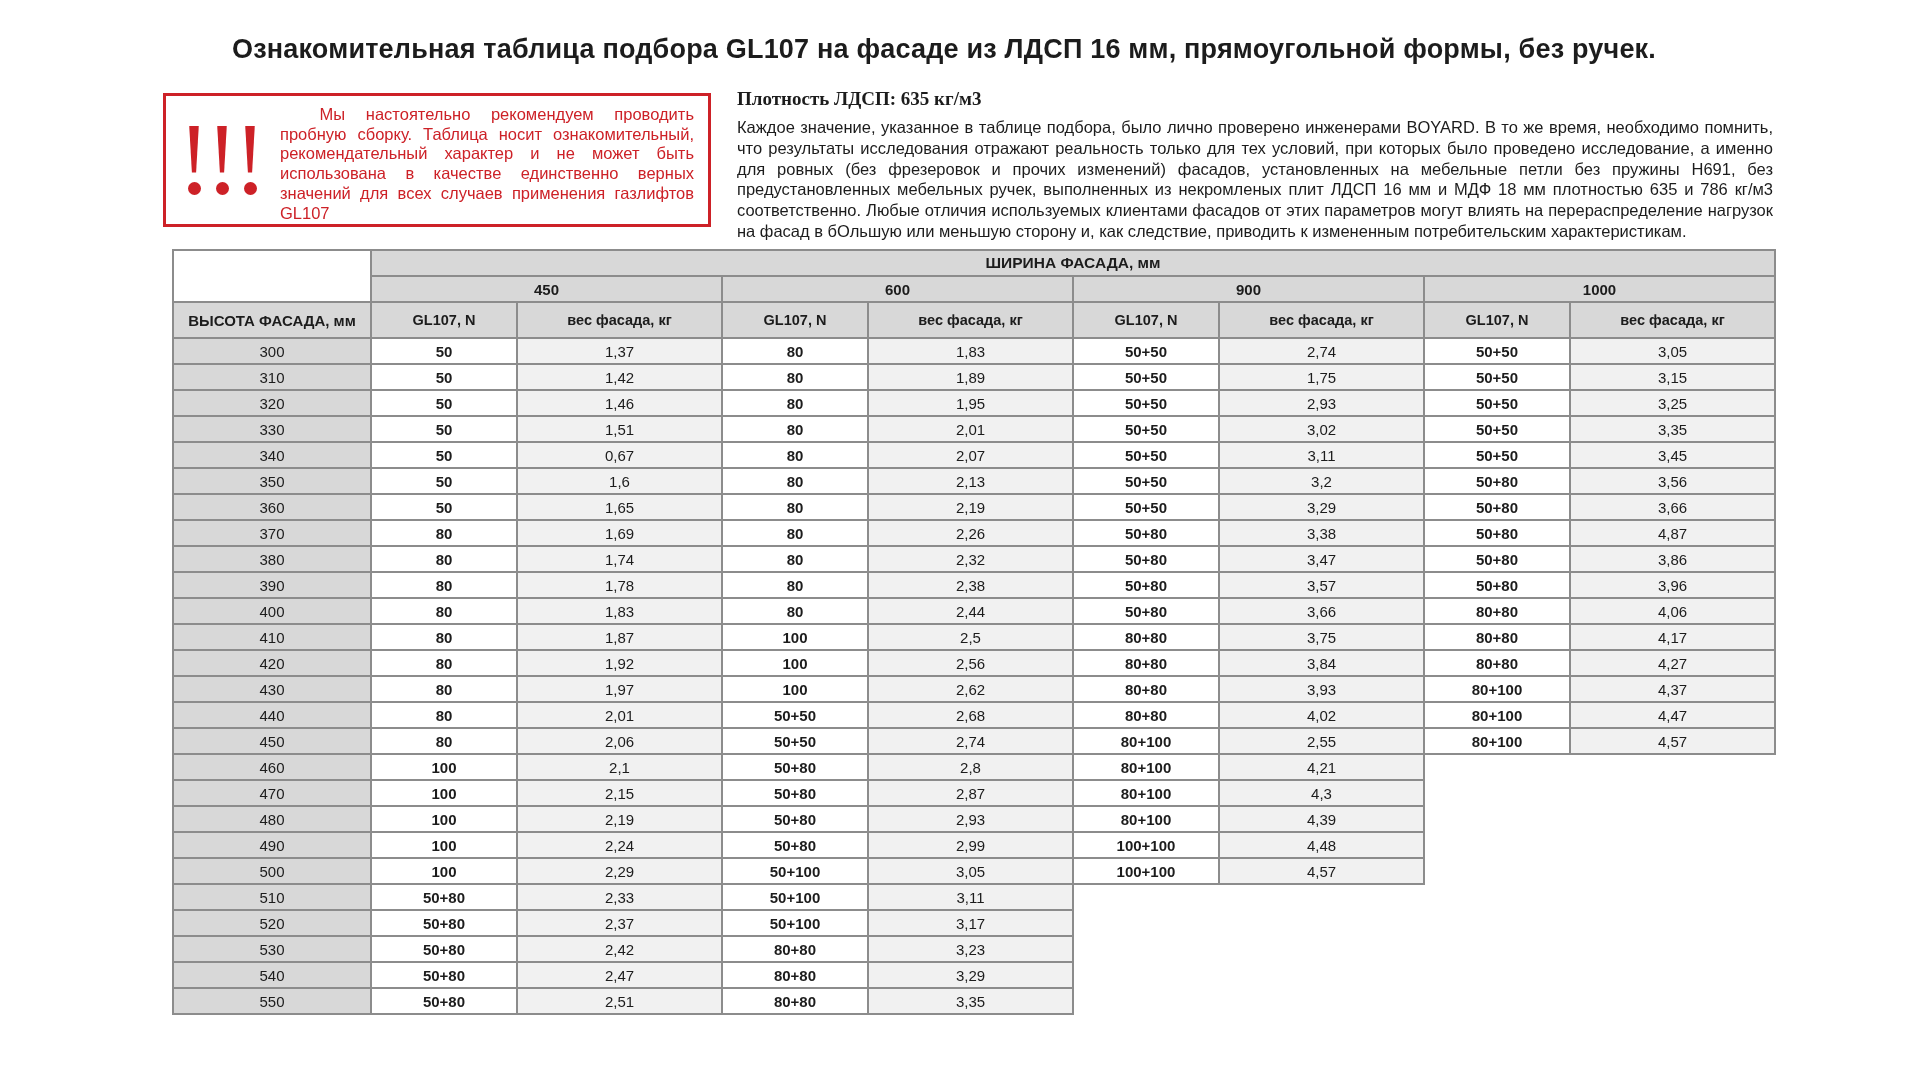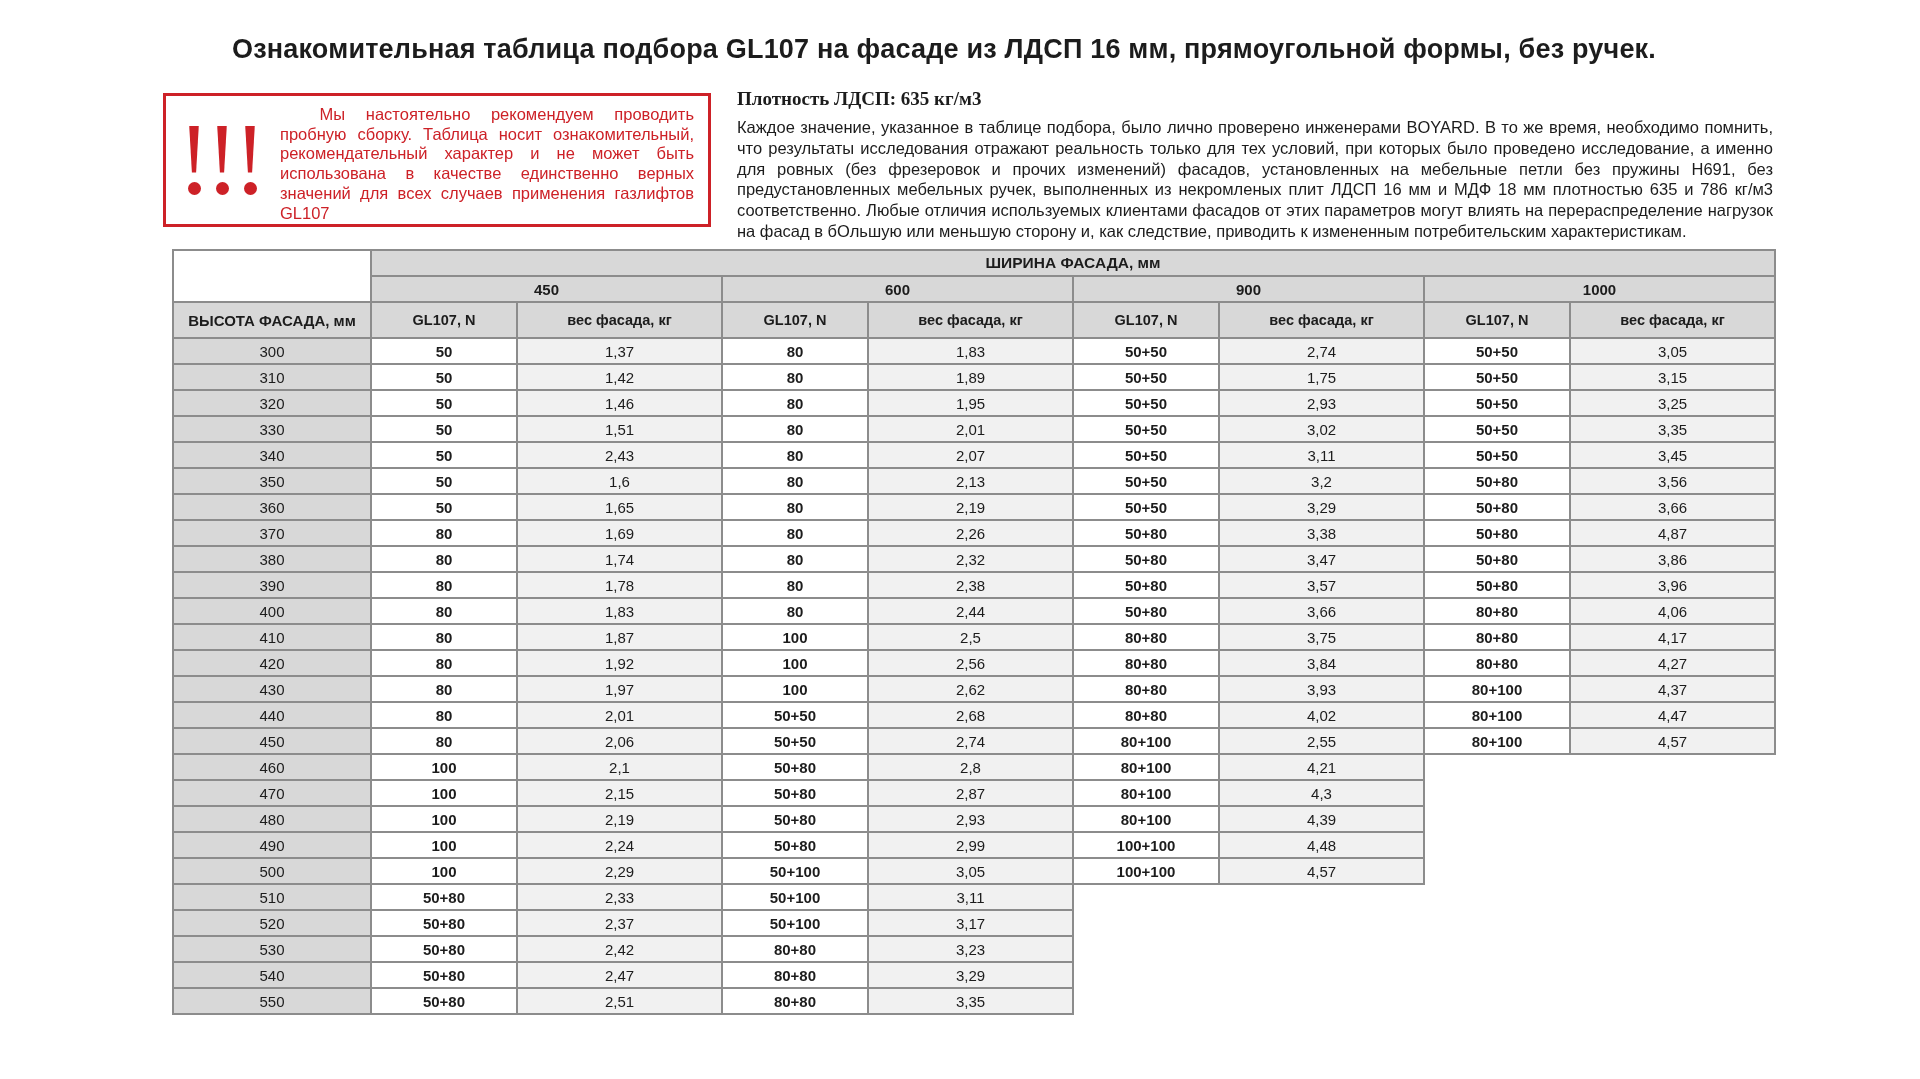--- a/index.html
+++ b/index.html
@@ -150,21 +150,21 @@
           <td class="gl-cell">80</td>
           <td class="wt-cell">2,01</td>
           <td class="gl-cell">50+50</td>
           <td class="wt-cell">3,02</td>
           <td class="gl-cell">50+50</td>
           <td class="wt-cell">3,35</td>
         </tr>
         <tr>
           <td class="ht-cell">340</td>
           <td class="gl-cell">50</td>
-          <td class="wt-cell">2,43</td>
+          <td class="wt-cell">0,67</td>
           <td class="gl-cell">80</td>
           <td class="wt-cell">2,07</td>
           <td class="gl-cell">50+50</td>
           <td class="wt-cell">3,11</td>
           <td class="gl-cell">50+50</td>
           <td class="wt-cell">3,45</td>
         </tr>
         <tr>
           <td class="ht-cell">350</td>
           <td class="gl-cell">50</td>

